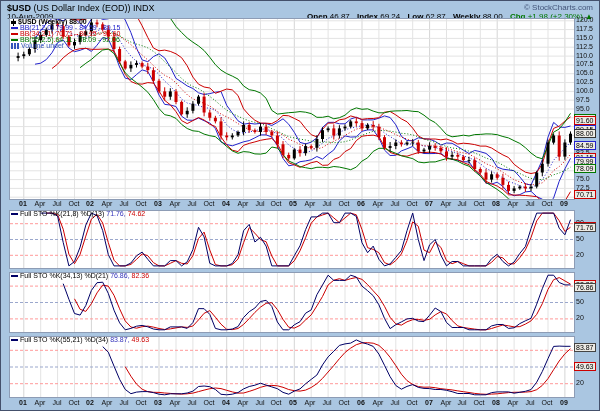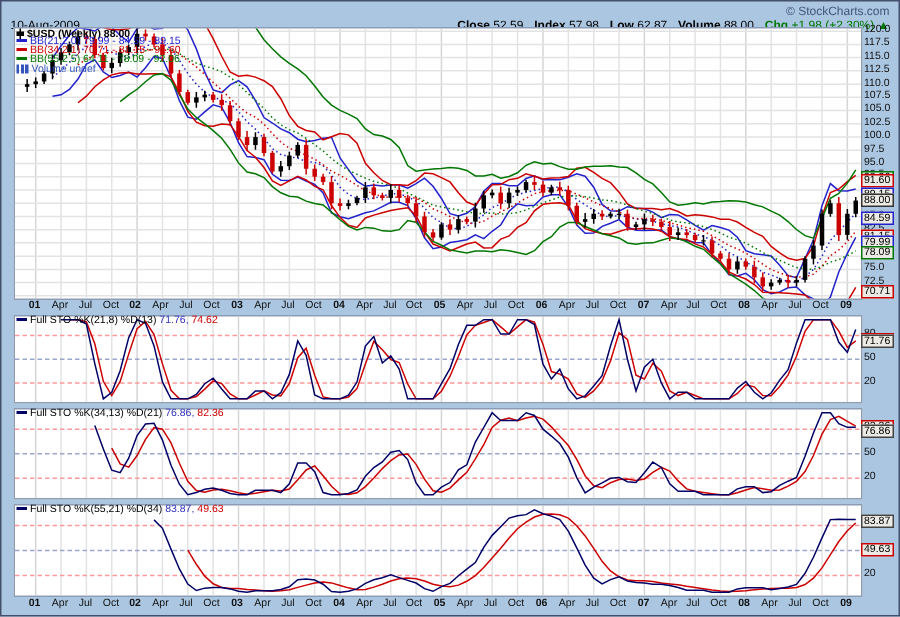--- a/index.html
+++ b/index.html
@@ -24,30 +24,34 @@
   .ci{display:inline-block;width:5px;height:7px;vertical-align:middle;margin-right:2px;position:relative;}
   .ci:before{content:"";position:absolute;left:2px;top:0;width:1px;height:7px;background:#000;}
   .ci:after{content:"";position:absolute;left:0;top:2px;width:5px;height:3px;background:#000;}
   .vi{display:inline-block;width:8px;height:6px;vertical-align:middle;margin-right:2px;
       background:linear-gradient(to right,#3355bb 2px,transparent 2px,transparent 3px,#3355bb 3px,#3355bb 5px,transparent 5px,transparent 6px,#3355bb 6px);}
 </style>
 </head>
 <body>
 
 <div id="chart">
+  <div class="hdr1">
+    <span class="sym">$USD</span>
+    <span>(US Dollar Index (EOD)) INDX</span>
+  </div>
   <a class="credit" href="#">© StockCharts.com</a>
   <div class="date">10-Aug-2009</div>
   <div class="quote">
-    <b>Close</b>
-    <span>52.59</span>
+    <b>Open</b>
+    <span>46.87</span>
     <b>Index</b>
-    <span>57.98</span>
+    <span>69.24</span>
     <b>Low</b>
     <span>62.87</span>
-    <b>Volume</b>
+    <b>Weekly</b>
     <span>88.00</span>
     <b class="chg">Chg</b>
     <span class="chg">+1.98 (+2.30%)</span>
     <span class="chg">▲</span>
   </div>
 
   <div class="plot" id="mainPlot" style="left: 8px; top: 17px; width: 564px; height: 180px;"><svg width="564" height="180" viewBox="0 0 564 180">
         <line x1="13.8" y1="0" x2="13.8" y2="180" stroke="#d5d5d5" stroke-width="1"></line>
         <line x1="30.7" y1="0" x2="30.7" y2="180" stroke="#e3e3e3" stroke-width="1"></line>
         <line x1="47.6" y1="0" x2="47.6" y2="180" stroke="#e3e3e3" stroke-width="1"></line>

